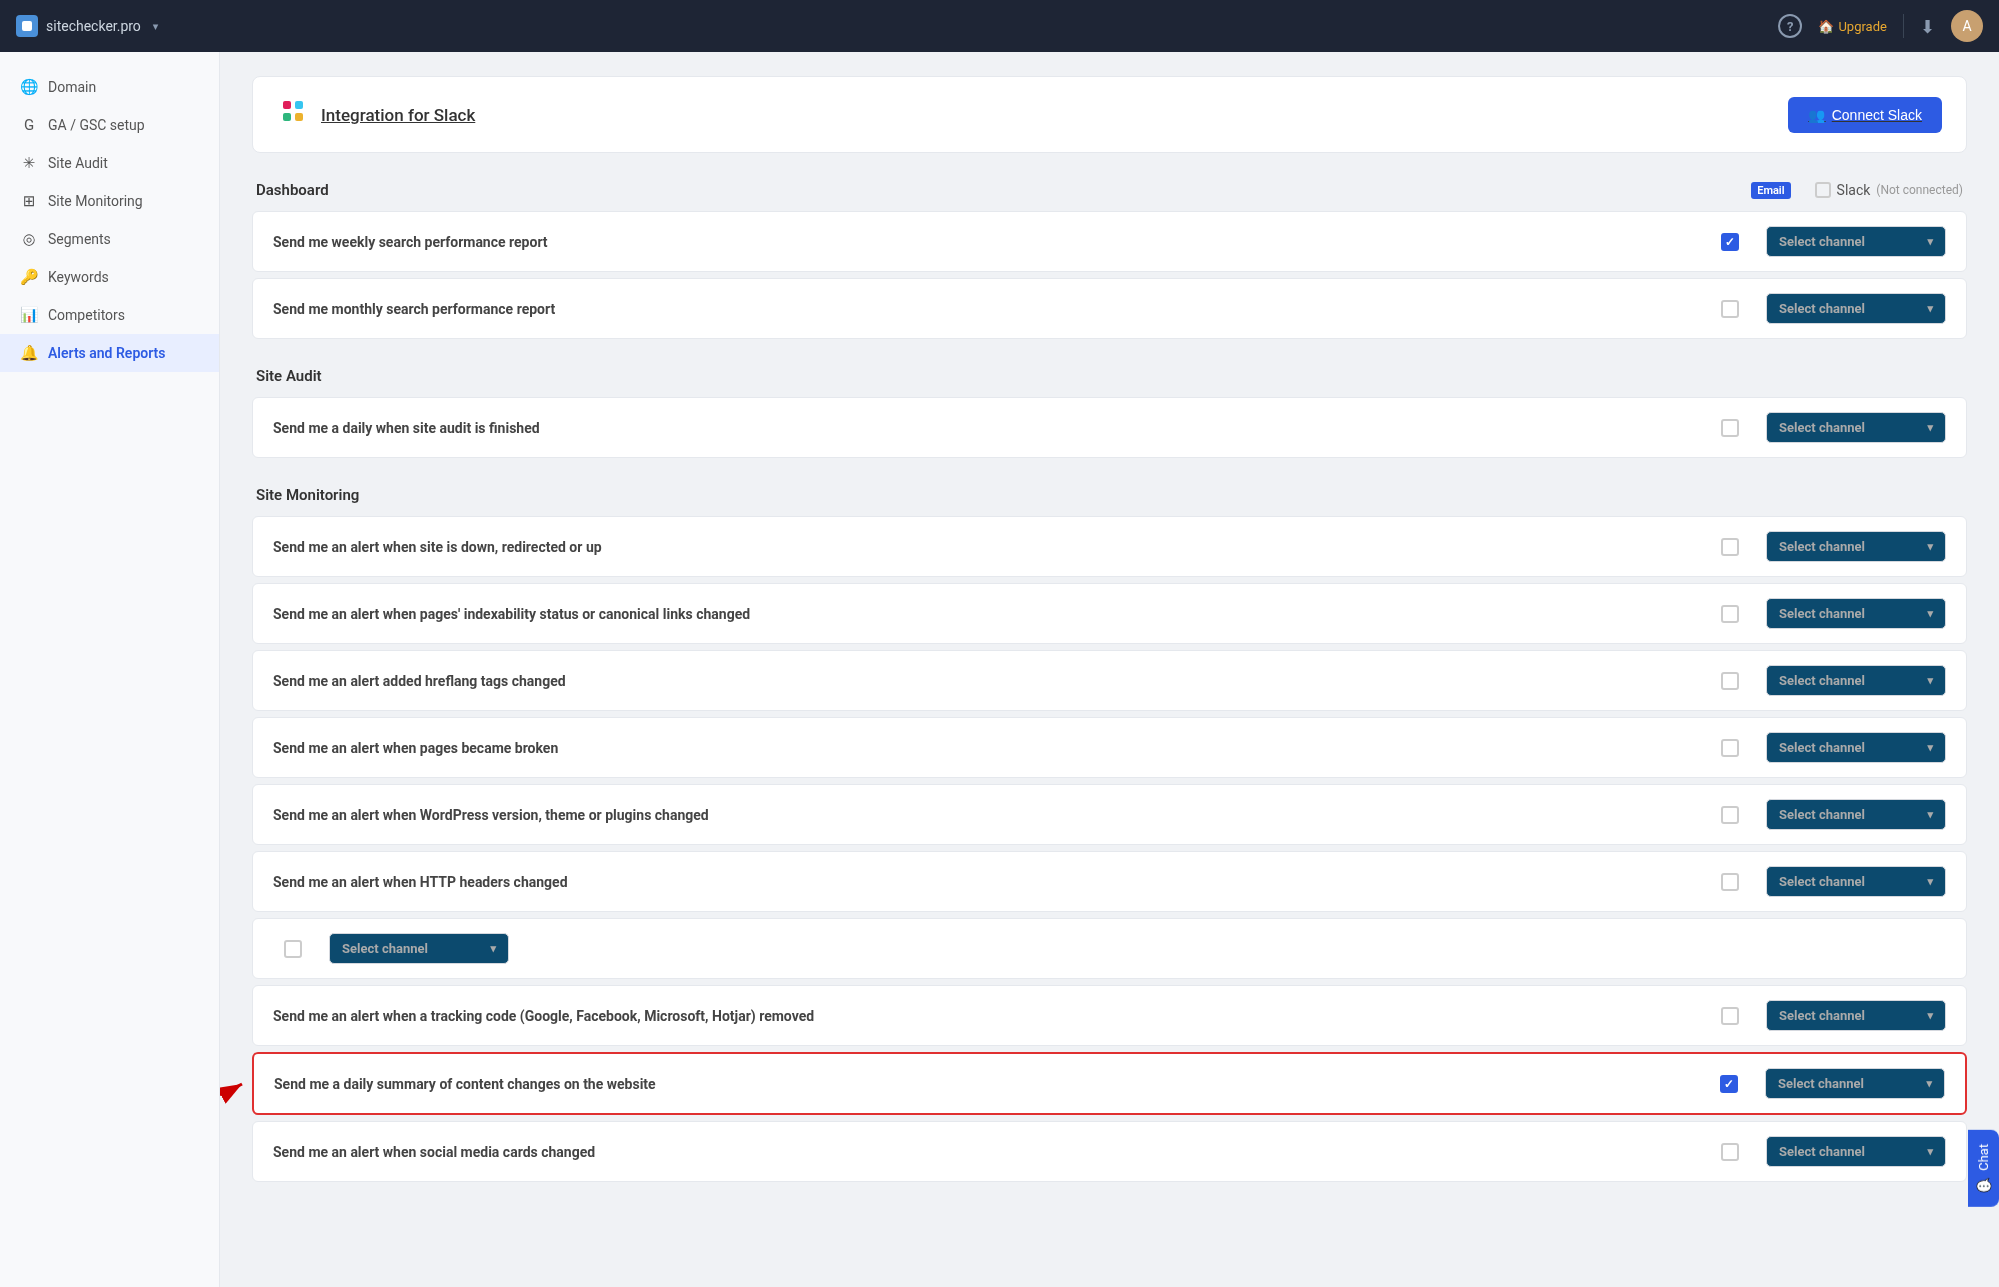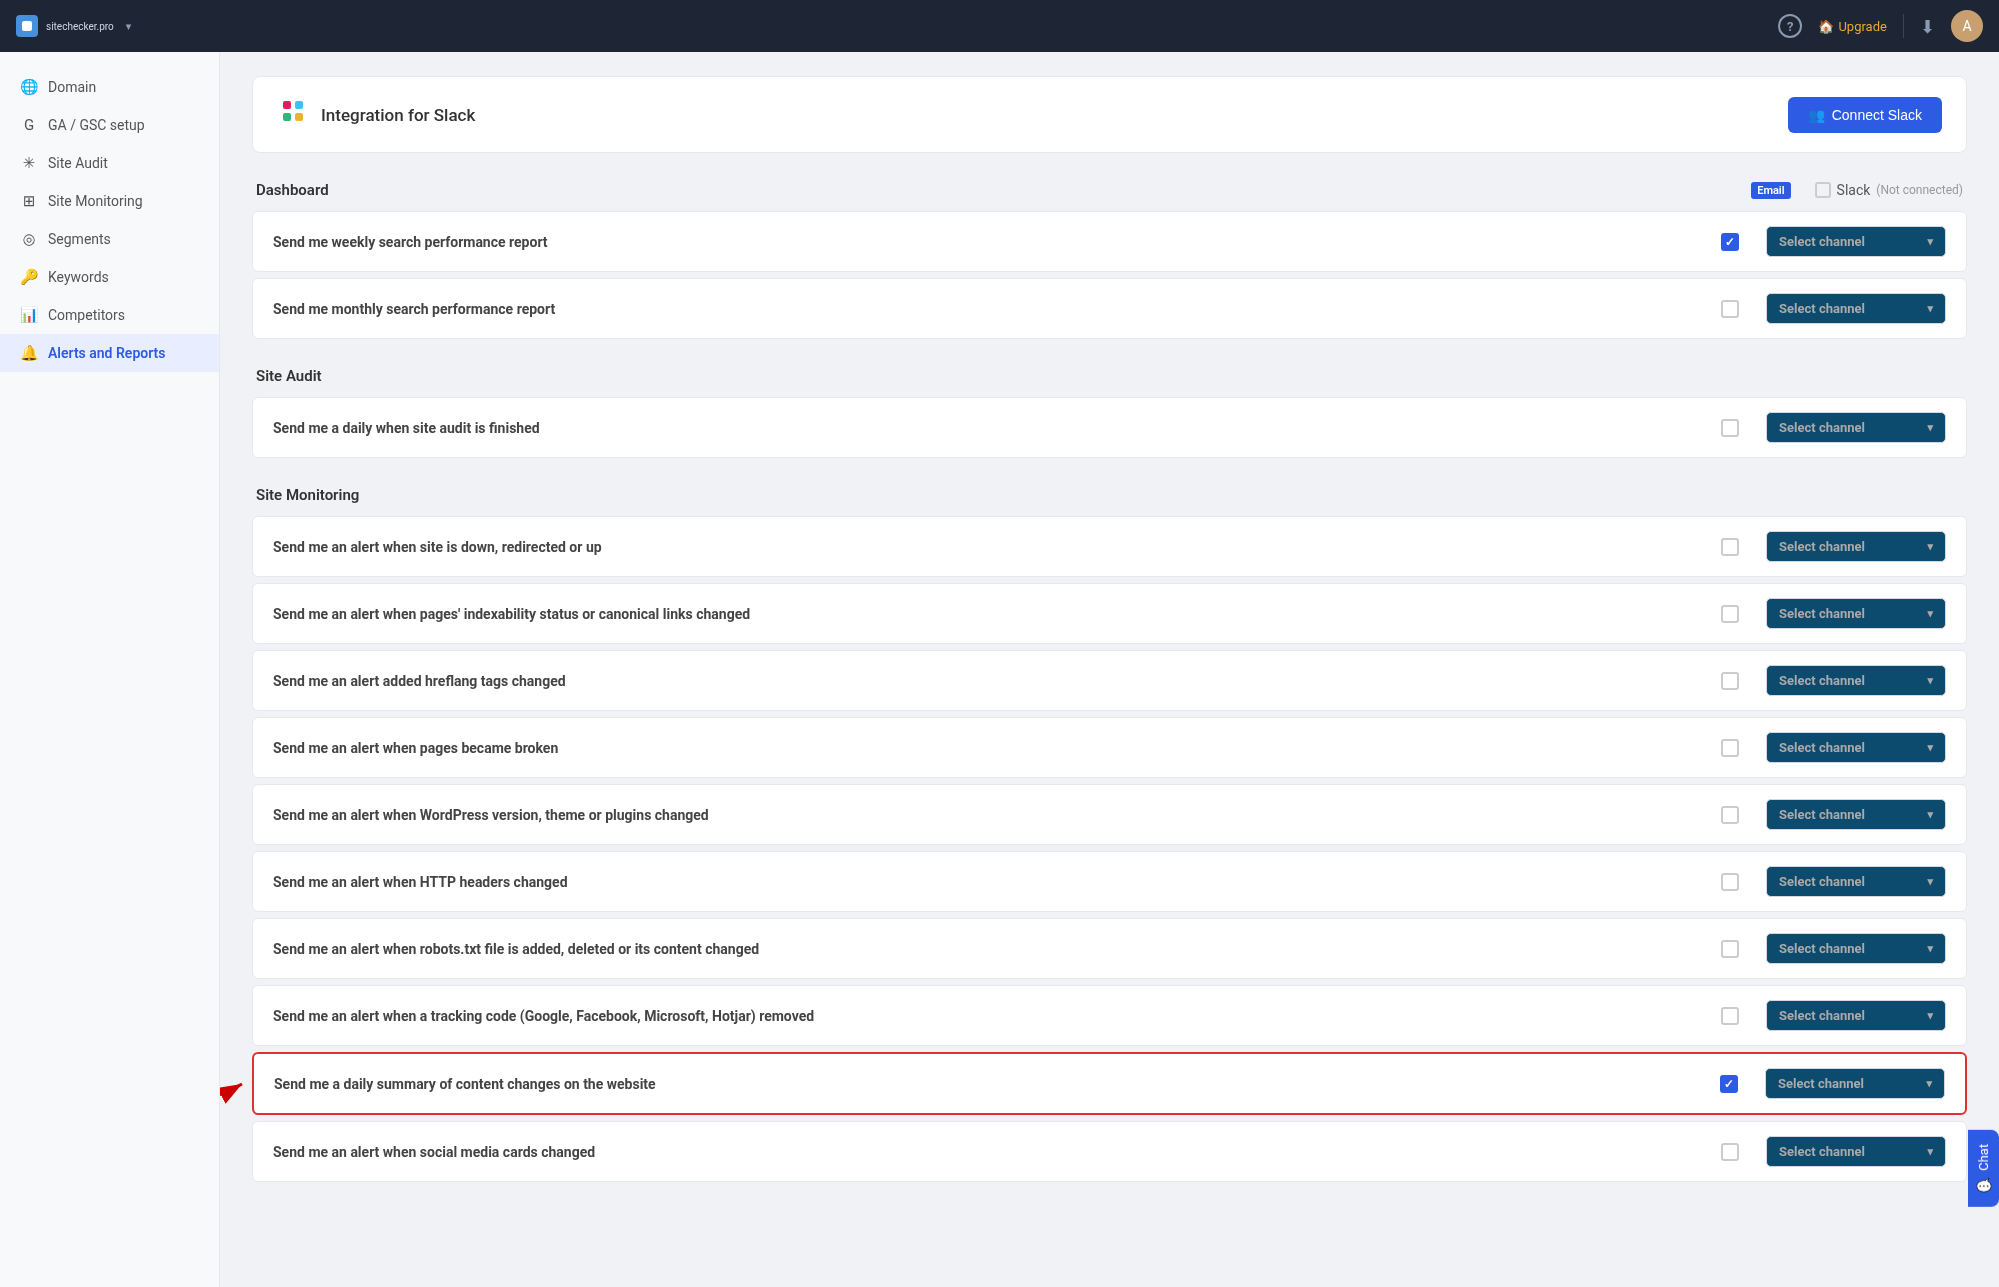--- a/index.html
+++ b/index.html
@@ -10,21 +10,21 @@
       background: #1e2535;
       height: 52px;
       display: flex;
       align-items: center;
       padding: 0 16px;
       justify-content: space-between;
     }
     .topnav-left { display: flex; align-items: center; gap: 8px; }
     .topnav-logo { width: 22px; height: 22px; background: #4a90d9; border-radius: 4px; display: flex; align-items: center; justify-content: center; }
     .topnav-logo-inner { width: 10px; height: 10px; background: white; border-radius: 2px; }
-    .topnav-site { color: #cdd6e0; font-size: 10px; }
+    .topnav-site { color: #cdd6e0; font-size: 14px; }
     .topnav-chevron { color: #8a9ab0; margin-left: 4px; font-size: 11px; }
     .topnav-right { display: flex; align-items: center; gap: 16px; }
     .topnav-help { width: 24px; height: 24px; border-radius: 50%; border: 2px solid #8a9ab0; display: flex; align-items: center; justify-content: center; color: #8a9ab0; font-size: 13px; font-weight: bold; cursor: pointer; }
     .topnav-upgrade { color: #e8a830; font-size: 13px; display: flex; align-items: center; gap: 4px; cursor: pointer; }
     .topnav-divider { width: 1px; height: 24px; background: #3a4555; }
     .topnav-download { color: #8a9ab0; font-size: 18px; cursor: pointer; }
     .topnav-avatar { width: 32px; height: 32px; border-radius: 50%; background: #c8a070; overflow: hidden; cursor: pointer; display: flex; align-items: center; justify-content: center; color: white; font-size: 14px; }
 
     
     .layout { display: flex; height: calc(100vh - 52px); }
@@ -65,20 +65,21 @@
     
     .integration-card {
       background: white;
       border: 1px solid #e5e8ed;
       border-radius: 8px;
       padding: 18px 24px;
       display: flex;
       align-items: center;
       justify-content: space-between;
       margin-bottom: 28px;
+      text-decoration: underline;
     }
     .integration-left { display: flex; align-items: center; gap: 12px; }
     .slack-icon { font-size: 28px; }
     .integration-title { font-size: 17px; font-weight: 500; color: #333; }
     .connect-btn {
       background: #2d5be3;
       color: white;
       border: none;
       border-radius: 6px;
       padding: 10px 20px;
@@ -400,21 +401,20 @@
               <div class="custom-checkbox"></div>
             </div>
           <div class="select-channel">
             <span>Select channel</span>
             <span class="select-arrow">▾</span>
           </div>
         </div>
       </div>
 
       <div class="notification-row">
-        <span class="notification-text">Send me an alert when robots.txt file is added, deleted or its content changed</span>
         <div class="row-controls">
           <div class="checkbox-wrap">
               <div class="custom-checkbox"></div>
             </div>
           <div class="select-channel">
             <span>Select channel</span>
             <span class="select-arrow">▾</span>
           </div>
         </div>
       </div>

